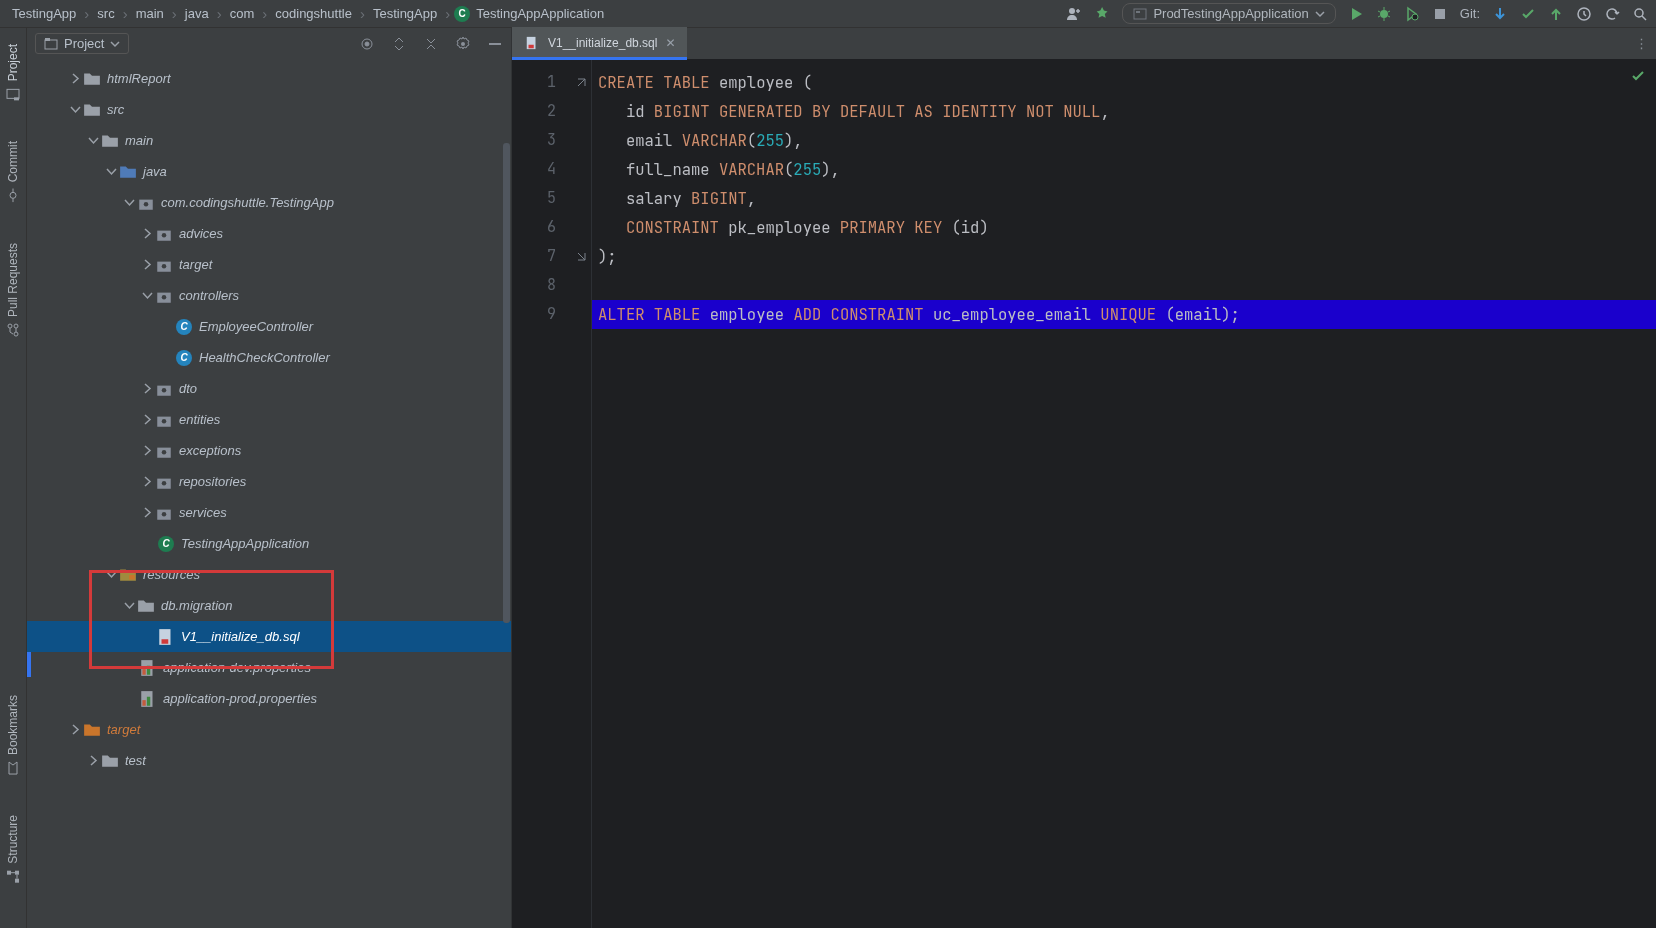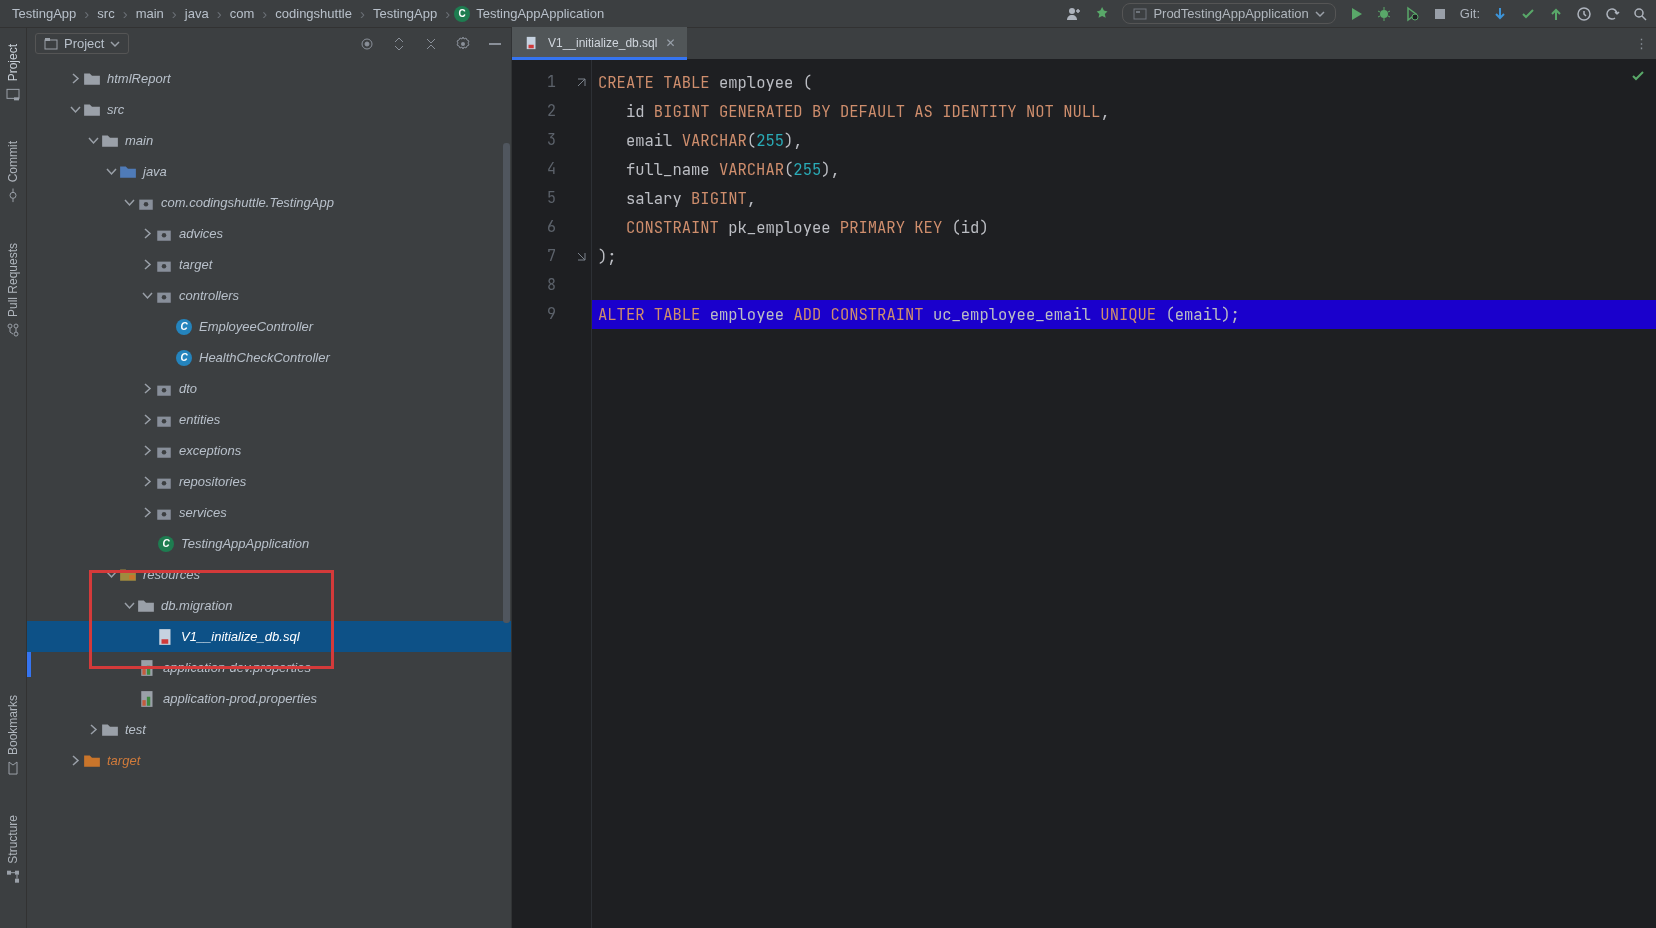--- a/index.html
+++ b/index.html
@@ -525,45 +525,45 @@
         <div class="tree-row" style="padding-left:112px">
           <span class="ticon prop-icon">
               <svg viewBox="0 0 16 16">
                 <rect x="2" y="1" width="10" height="14" fill="#9aa0a8"></rect>
                 <rect x="3" y="9" width="3" height="5" fill="#c45b3d"></rect>
                 <rect x="7" y="6" width="3" height="8" fill="#3e883e"></rect>
               </svg>
             </span>
           <span class="label">application-prod.properties</span>
         </div>
+        <div class="tree-row" style="padding-left:40px">
+          <span class="arrow">
+              <svg viewBox="0 0 11 11">
+                <path d="M3 1l5 4.5L3 10" fill="none" stroke="currentColor" stroke-width="1.5"></path>
+              </svg>
+            </span>
+          <span class="ticon folder-orange">
+              <svg viewBox="0 0 16 16" fill="currentColor">
+                <path d="M1 3h5l2 2h7v8H1z"></path>
+              </svg>
+            </span>
+          <span class="label" style="color:#d07b3b">target</span>
+        </div>
         <div class="tree-row" style="padding-left:58px">
           <span class="arrow">
               <svg viewBox="0 0 11 11">
                 <path d="M3 1l5 4.5L3 10" fill="none" stroke="currentColor" stroke-width="1.5"></path>
               </svg>
             </span>
           <span class="ticon folder-icon">
               <svg viewBox="0 0 16 16" fill="currentColor">
                 <path d="M1 3h5l2 2h7v8H1z"></path>
               </svg>
             </span>
           <span class="label">test</span>
-        </div>
-        <div class="tree-row" style="padding-left:40px">
-          <span class="arrow">
-              <svg viewBox="0 0 11 11">
-                <path d="M3 1l5 4.5L3 10" fill="none" stroke="currentColor" stroke-width="1.5"></path>
-              </svg>
-            </span>
-          <span class="ticon folder-orange">
-              <svg viewBox="0 0 16 16" fill="currentColor">
-                <path d="M1 3h5l2 2h7v8H1z"></path>
-              </svg>
-            </span>
-          <span class="label" style="color:#d07b3b">target</span>
         </div>
 
         <div class="highlight-box" style="left:62px; top:511px; width:245px; height:99px"></div>
       </div>
 
       <div class="pp-scroll">
           <div class="thumb"></div>
         </div>
     </div>
 

